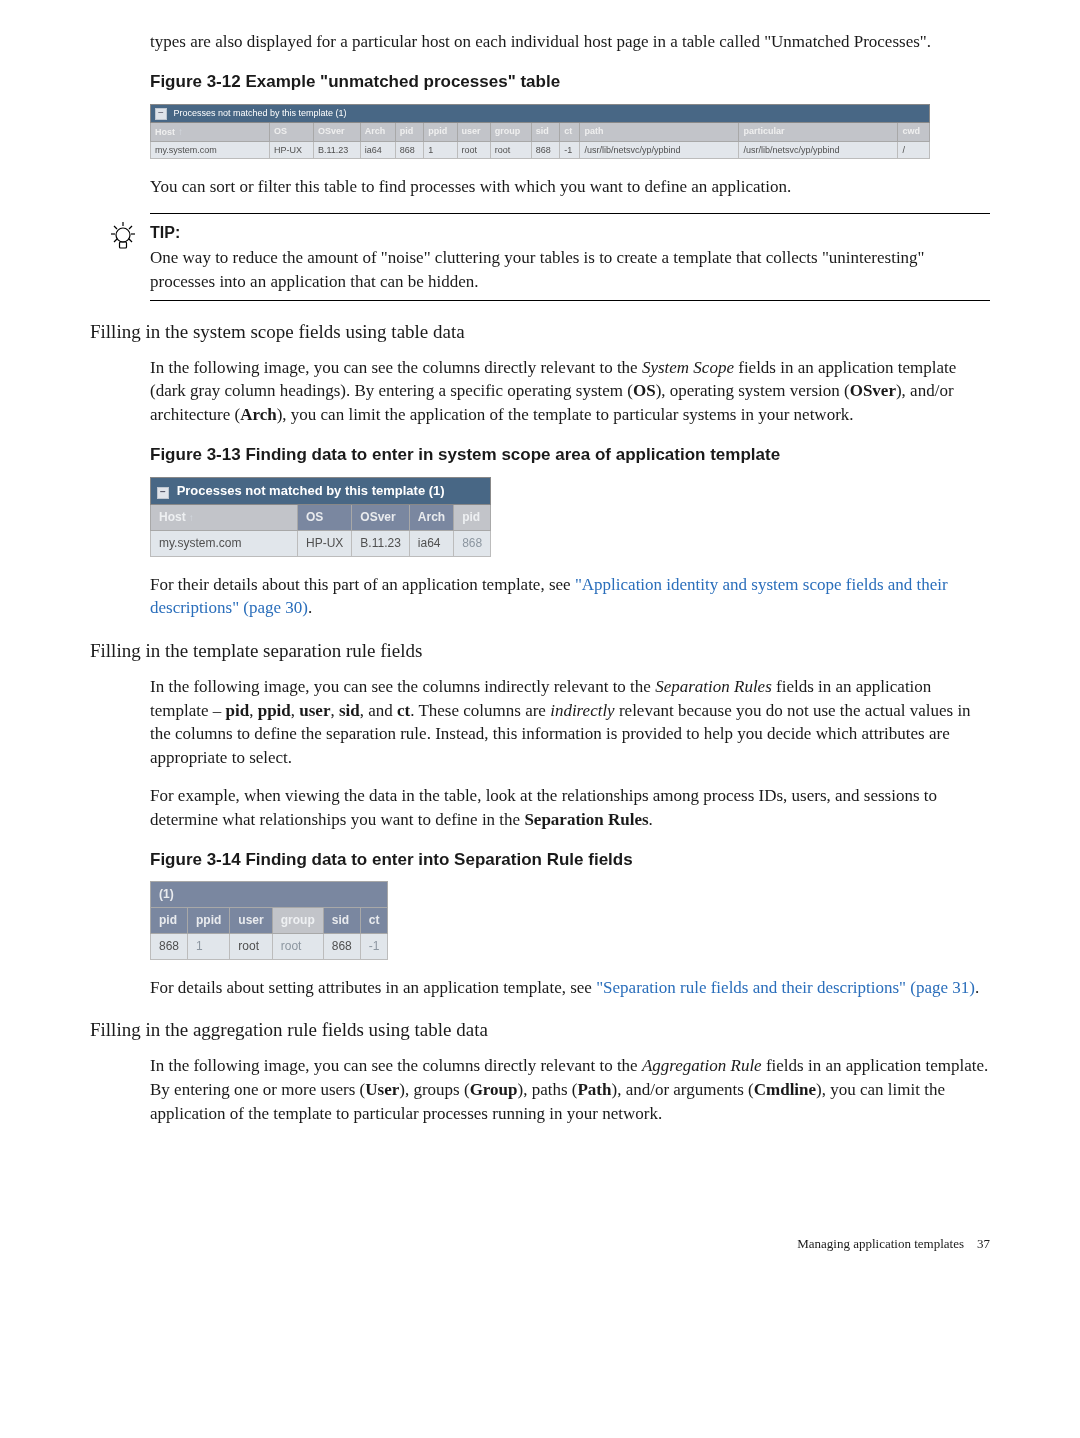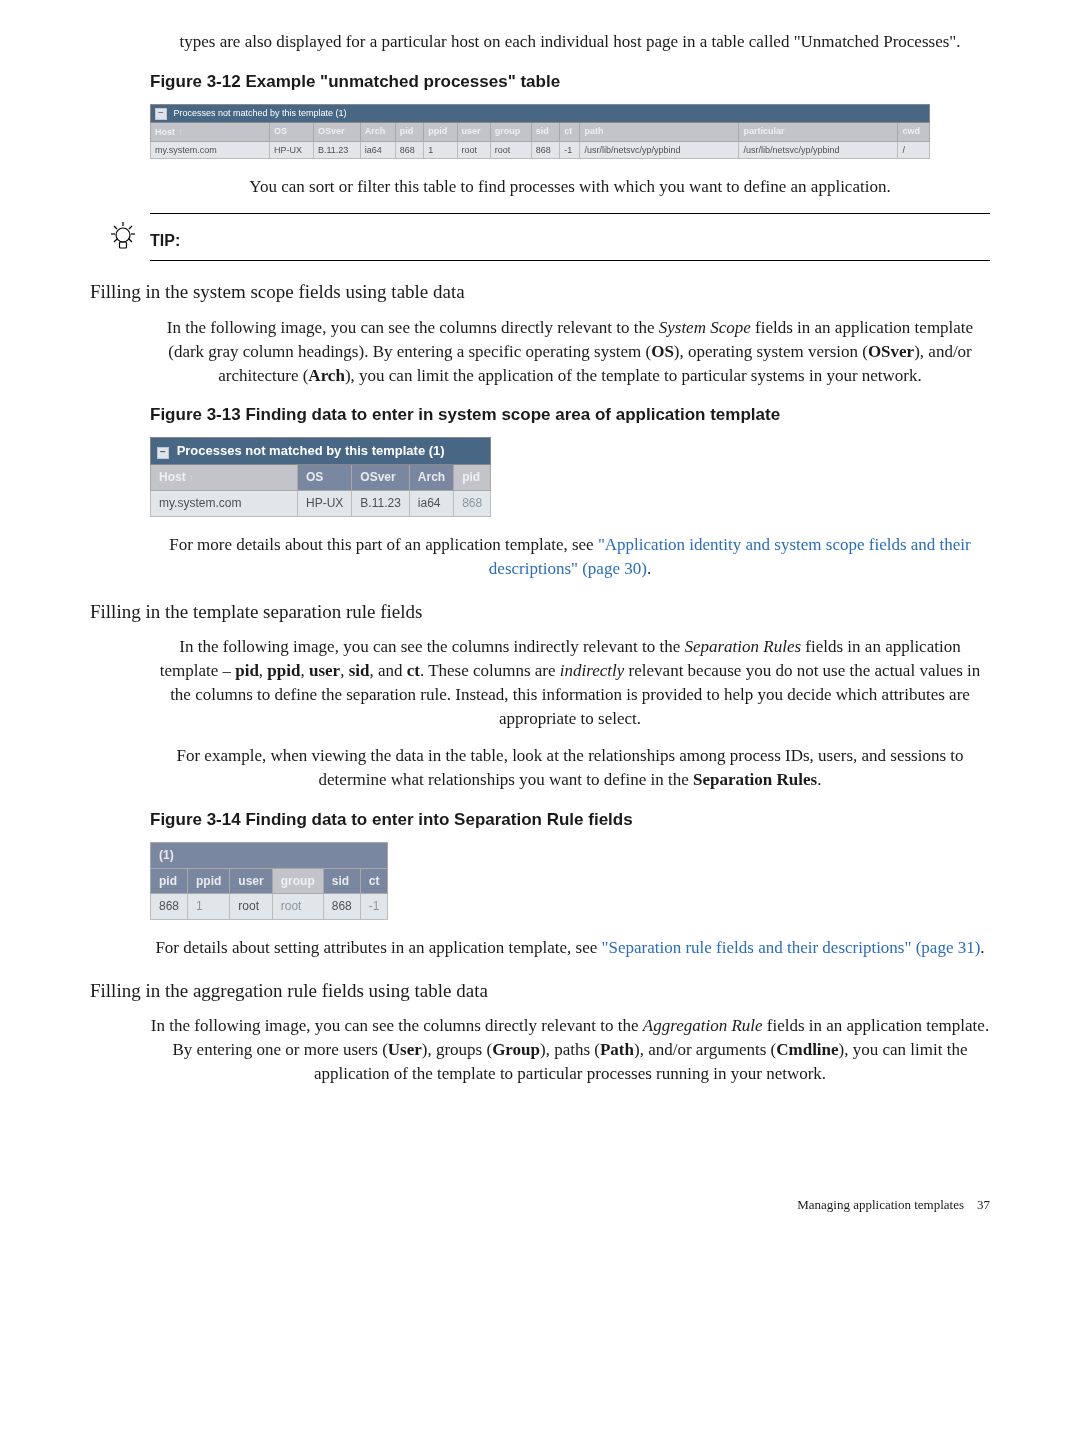--- a/index.html
+++ b/index.html
@@ -5,38 +5,38 @@
   body {
     background: #ffffff;
     margin: 0;
     padding: 30px 90px 30px 90px;
     font-family: Georgia, 'Times New Roman', serif;
     color: #1a1a1a;
     font-size: 17px;
     line-height: 1.4;
     width: 900px;
   }
-  .body-text { margin: 0 0 14px 60px; text-align: center; }
+  .body-text { margin: 0 0 14px 60px; }
   .fig-title {
     font-family: 'Segoe UI', Arial, sans-serif;
     font-weight: bold;
     font-size: 17px;
     margin: 16px 0 10px 60px;
   }
   .h2 {
     font-family: Liberation Serif, serif;
     font-size: 19px;
     font-weight: 400;
     margin: 18px 0 10px 0;
   }
   .tip-block {
     border-top: 1px solid #000;
     border-bottom: 1px solid #000;
     margin: 14px 0 14px 60px;
-    padding: 16px 0 6px 0;
+    padding: 8px 0 6px 0;
     position: relative;
   }
   .tip-icon {
     position: absolute;
     left: -44px;
     top: 6px;
     width: 34px;
     height: 34px;
   }
   .tip-label {
@@ -191,20 +191,21 @@
       <line x1="17" y1="2" x2="17" y2="6"></line>
       <line x1="5" y1="14" x2="9" y2="14"></line>
       <line x1="25" y1="14" x2="29" y2="14"></line>
       <line x1="8" y1="6" x2="11" y2="9"></line>
       <line x1="26" y1="6" x2="23" y2="9"></line>
       <line x1="8" y1="22" x2="11" y2="19"></line>
       <line x1="26" y1="22" x2="23" y2="19"></line>
     </g>
   </svg>
   <p class="tip-label">TIP:</p>
+  <p class="tip-body">One way to reduce the amount of "noise" cluttering your tables is to create a template that collects "uninteresting" processes into an application that can be hidden.</p>
 </div>
 
 <h2 class="h2">Filling in the system scope fields using table data</h2>
 
 <p class="body-text">
   <span>In the following image, you can see the columns directly relevant to the </span><i>System Scope</i><span> fields in an application template (dark gray column headings). By entering a specific operating system (</span><b>OS</b><span>), operating system version (</span><b>OSver</b><span>), and/or architecture (</span><b>Arch</b><span>), you can limit the application of the template to particular systems in your network.</span>
 </p>
 
 <div class="fig-title">Figure 3-13 Finding data to enter in system scope area of application template</div>
 
@@ -227,21 +228,21 @@
     <td>my.system.com</td>
     <td>HP-UX</td>
     <td>B.11.23</td>
     <td>ia64</td>
     <td class="light">868</td>
   </tr>
 </tbody>
   </table>
 
 <p class="body-text">
-  <span>For more details about this part of an application template, see </span><a class="link">"Application identity and system scope fields and their descriptions" (page 30)</a><span>.</span>
+  <span>For their details about this part of an application template, see </span><a class="link">"Application identity and system scope fields and their descriptions" (page 30)</a><span>.</span>
 </p>
 
 <h2 class="h2">Filling in the template separation rule fields</h2>
 
 <p class="body-text">
   <span>In the following image, you can see the columns indirectly relevant to the </span><i>Separation Rules</i><span> fields in an application template – </span><b>pid</b><span>, </span><b>ppid</b><span>, </span><b>user</b><span>, </span><b>sid</b><span>, and </span><b>ct</b><span>. These columns are </span><i>indirectly</i><span> relevant because you do not use the actual values in the columns to define the separation rule. Instead, this information is provided to help you decide which attributes are appropriate to select.</span>
 </p>
 
 <p class="body-text">
   <span>For example, when viewing the data in the table, look at the relationships among process IDs, users, and sessions to determine what relationships you want to define in the </span><b>Separation Rules</b><span>.</span>

